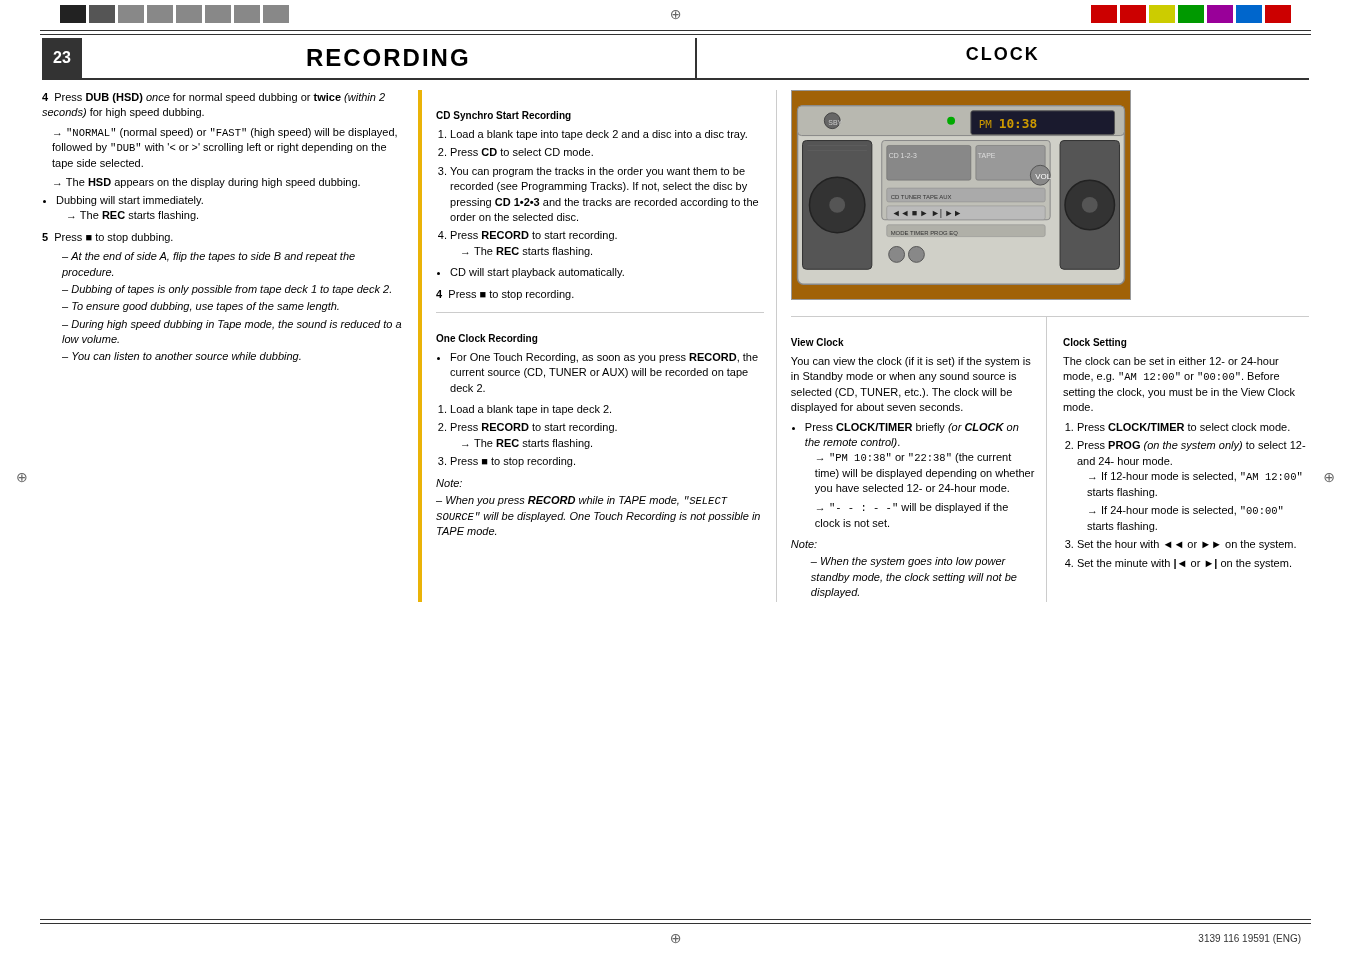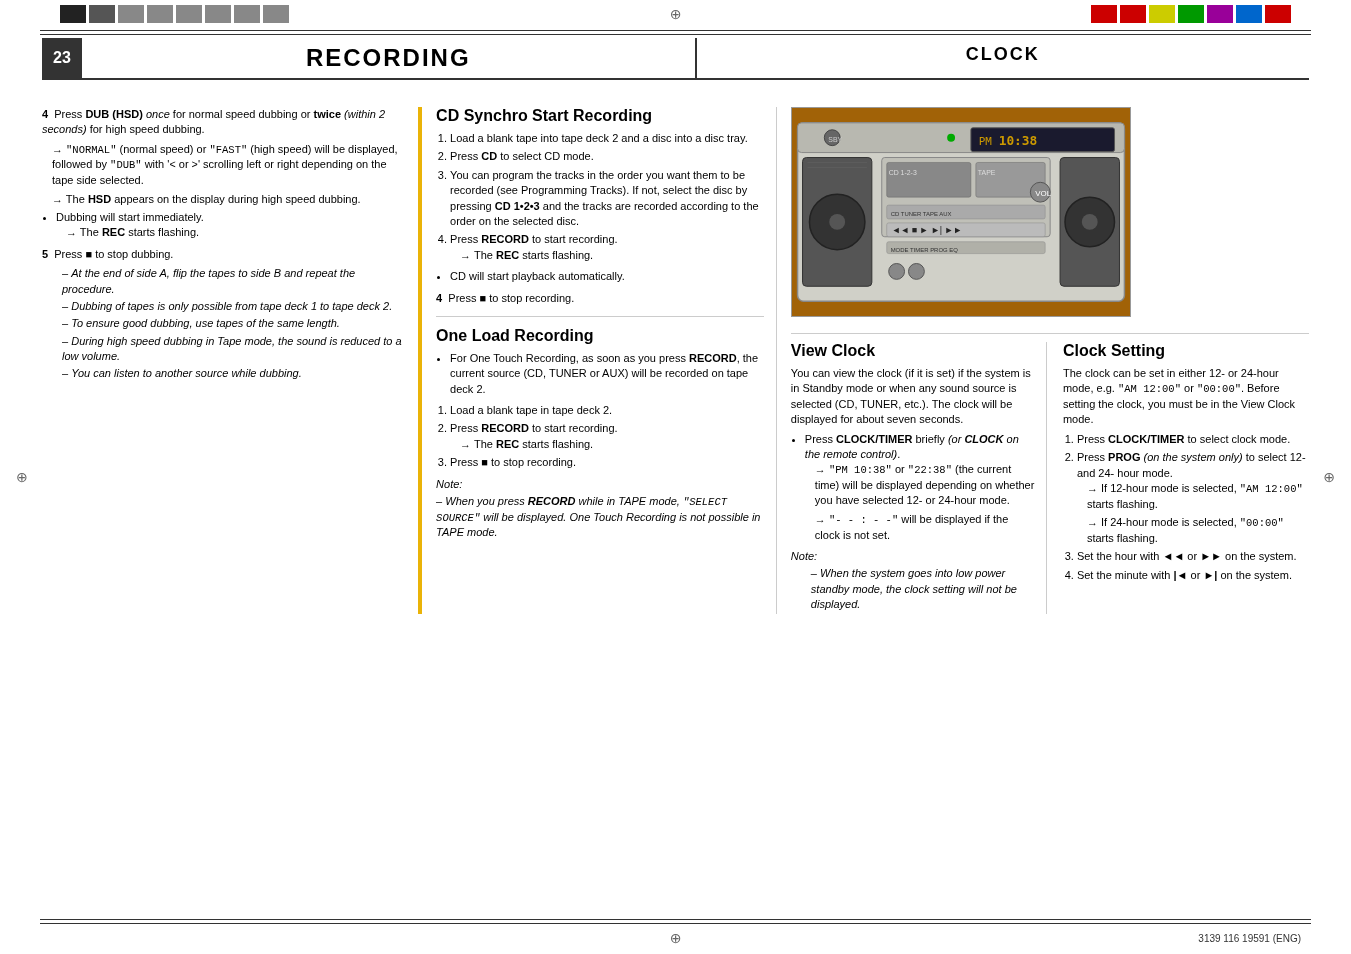--- a/index.html
+++ b/index.html
@@ -95,21 +95,21 @@
       left: 42px;
       right: 42px;
       bottom: 38px;
     }
 
     
     .page-header {
       display: flex;
       align-items: stretch;
       border-bottom: 2px solid #333;
-      margin-bottom: 27px;
+      margin-bottom: 10px;
     }
     .page-number-box {
       background: #333;
       color: #fff;
       font-size: 16px;
       font-weight: bold;
       padding: 4px 10px;
       display: flex;
       align-items: center;
       justify-content: center;
@@ -159,38 +159,38 @@
     }
     .col-image {
       padding-left: 14px;
       padding-bottom: 10px;
     }
     .col-clock-bottom {
       display: flex;
       gap: 6px;
       flex: 1;
       border-top: 1px solid #ccc;
-      padding-top: 8px;
       margin-left: 14px;
     }
     .col-view-clock {
       width: 50%;
       padding-right: 10px;
       border-right: 1px solid #ccc;
     }
     .col-clock-setting {
       width: 50%;
       padding-left: 10px;
     }
 
     
     .section-heading {
-      font-size: 16px;
+      font-size: 10px;
       font-weight: bold;
       margin-bottom: 6px;
+      margin-top: 20px;
     }
 
     
     .num-list { padding-left: 14px; margin-bottom: 6px; }
     .num-list li { margin-bottom: 3px; line-height: 1.4; }
 
     
     .bullet-list { padding-left: 14px; margin-bottom: 6px; }
     .bullet-list li { list-style: disc; margin-bottom: 3px; line-height: 1.4; }
 
@@ -372,21 +372,21 @@
           <div class="arrow-note">The <b>REC</b> starts flashing.</div>
         </li>
       </ol>
       <ul class="bullet-list">
         <li>CD will start playback automatically.</li>
       </ul>
       <p><b>4</b>&nbsp; Press <b>■</b> to stop recording.</p>
 
       <div style="border-top:1px solid #ccc; margin: 10px 0;"></div>
 
-      <div class="section-heading"><b>One Load Recording</b></div>
+      <div class="section-heading"><b>One Clock Recording</b></div>
       <ul class="bullet-list">
         <li>For One Touch Recording, as soon as you press <b>RECORD</b>, the current source (CD, TUNER or AUX) will be recorded on tape deck 2.</li>
       </ul>
       <ol class="num-list">
         <li>Load a blank tape in tape deck 2.</li>
         <li>Press <b>RECORD</b> to start recording.
           <div class="arrow-note">The <b>REC</b> starts flashing.</div>
         </li>
         <li>Press <b>■</b> to stop recording.</li>
       </ol>

